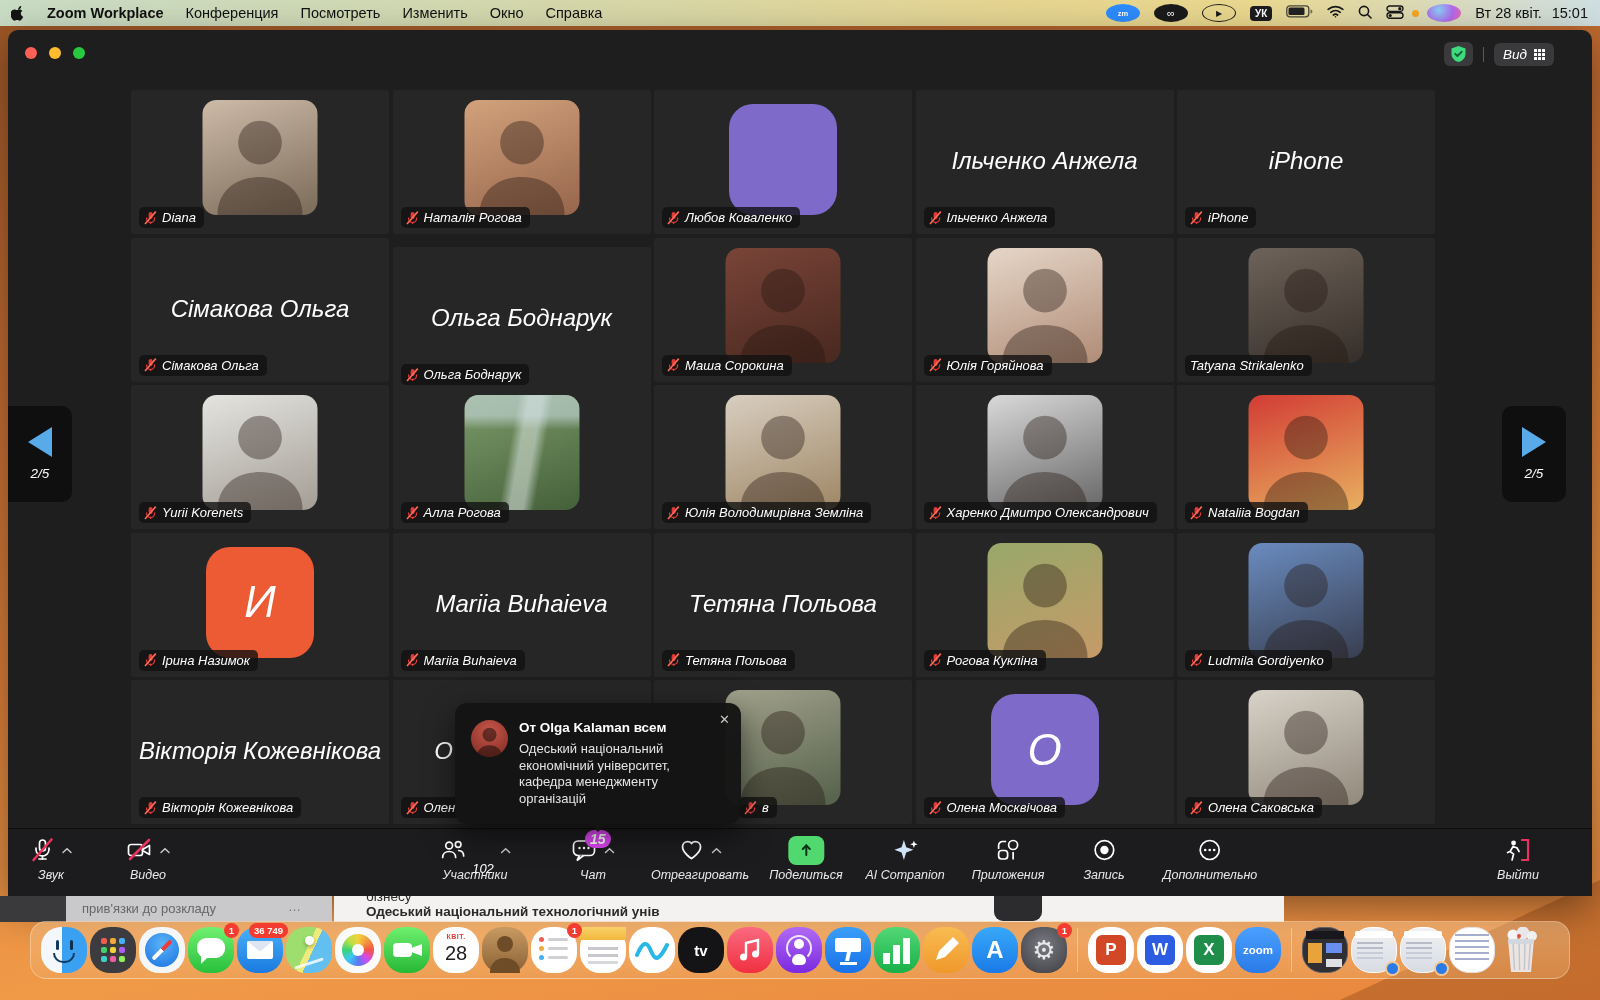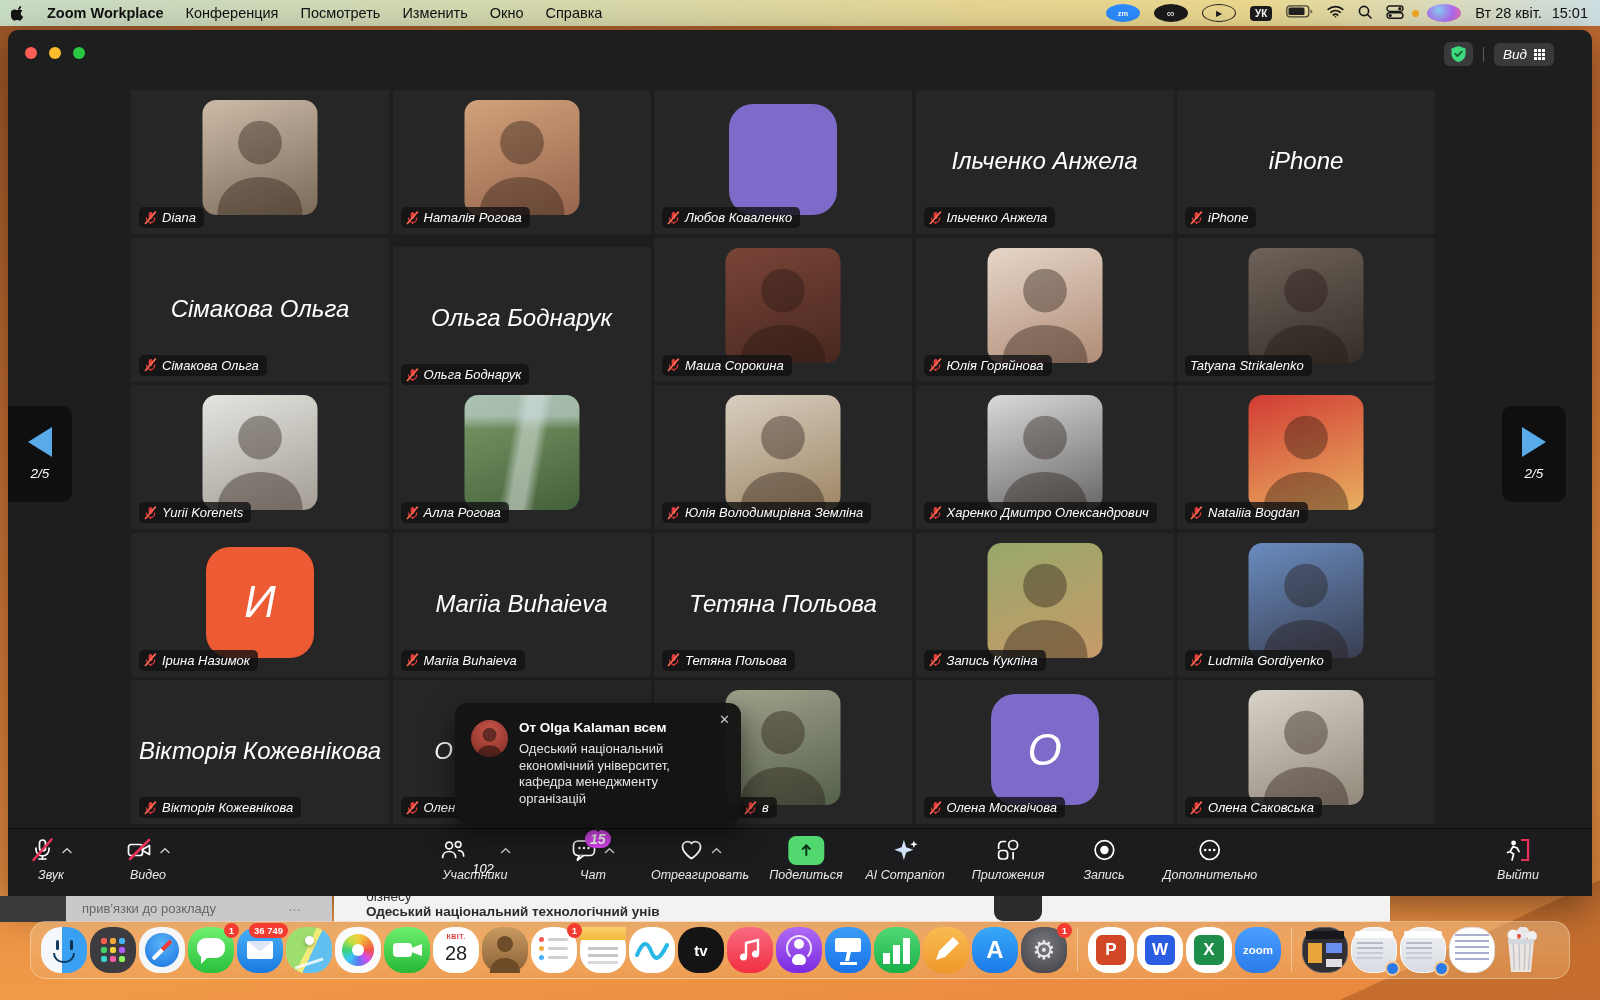--- a/index.html
+++ b/index.html
@@ -76,21 +76,21 @@
     border-radius:12px; z-index:80; box-shadow:0 10px 30px rgba(0,0,0,.55); color:#fff; }
   .popup-tail { position:absolute; left:50%; bottom:-8px; transform:translateX(-50%); width:0; height:0;
     border-left:9px solid transparent; border-right:9px solid transparent; border-top:9px solid rgba(20,20,20,.97); }
   .popup-ava { position:absolute; left:16px; top:17px; width:37px; height:37px; border-radius:50%; overflow:hidden;
     background:radial-gradient(circle at 50% 30%,#c8564a,#7c2a22); }
   .popup-title { position:absolute; left:64px; top:17px; font-size:13.5px; font-weight:700; }
   .popup-msg { position:absolute; left:64px; top:38px; width:200px; font-size:13px; line-height:16.5px; color:#e4e4e4; }
   .popup-x { position:absolute; right:11px; top:9px; color:#c8c8c8; font-size:13px; cursor:default; }
 
   
-  .strip { position:absolute; left:0; top:896px; width:1600px; height:26px; overflow:hidden; }
+  .strip { position:absolute; left:0; top:896px; width:1284px; height:26px; overflow:hidden; }
   .strip .seg-dark { position:absolute; left:0; top:0; width:66px; height:26px; background:#3a3a3c; }
   .strip .seg-gray { position:absolute; left:66px; top:0; width:266px; height:26px; background:#c9c9cb;
     color:#666; font-size:13px; }
   .strip .seg-white { position:absolute; left:334px; top:0; width:1056px; height:26px; background:#f3f2f0;
     color:#2a2a2a; font-size:13.5px; }
   .seg-gray .t1 { position:absolute; left:16px; top:5px; white-space:nowrap; }
   .seg-gray .dots { position:absolute; left:222px; top:3px; color:#777; }
   .seg-white .l1 { position:absolute; left:32px; top:-7px; white-space:nowrap; }
   .seg-white .l2 { position:absolute; left:32px; top:8px; white-space:nowrap; font-weight:700; }
   .dark-frag { position:absolute; left:660px; top:0; width:48px; height:25px; background:#2c2c2e; border-radius:0 0 9px 9px; }
@@ -447,21 +447,21 @@
               <circle cx="50" cy="37" r="19" fill="rgba(35,22,15,.38)"></circle>
               <path d="M13 100c0-21 16-33 37-33s37 12 37 33z" fill="rgba(35,22,15,.38)"></path>
             </svg></div>
           <div class="pill">
             <svg width="13" height="14" viewBox="0 0 13 14">
               <rect x="4.6" y="1" width="4" height="7" rx="2" fill="#e03a3a"></rect>
               <path d="M2.6 6.5v1a4 4 0 0 0 8 0v-1" stroke="#e03a3a" fill="none" stroke-width="1.3"></path>
               <line x1="6.6" y1="11.3" x2="6.6" y2="13" stroke="#e03a3a" stroke-width="1.3"></line>
               <line x1="1" y1="13" x2="11.8" y2="0.6" stroke="#ff6a55" stroke-width="1.6"></line>
             </svg>
-            <span>Запись Кукліна</span>
+            <span>Рогова Кукліна</span>
           </div>
         </div>
         <div class="tile" style="left: 1169px; top: 502.5px;">
           <div class="photo" style="background:linear-gradient(160deg,#6a8cc0,#383e50)"><svg viewBox="0 0 100 100" width="100%" height="100%" preserveAspectRatio="none">
               <circle cx="50" cy="37" r="19" fill="rgba(35,22,15,.38)"></circle>
               <path d="M13 100c0-21 16-33 37-33s37 12 37 33z" fill="rgba(35,22,15,.38)"></path>
             </svg></div>
           <div class="pill">
             <svg width="13" height="14" viewBox="0 0 13 14">
               <rect x="4.6" y="1" width="4" height="7" rx="2" fill="#e03a3a"></rect>

